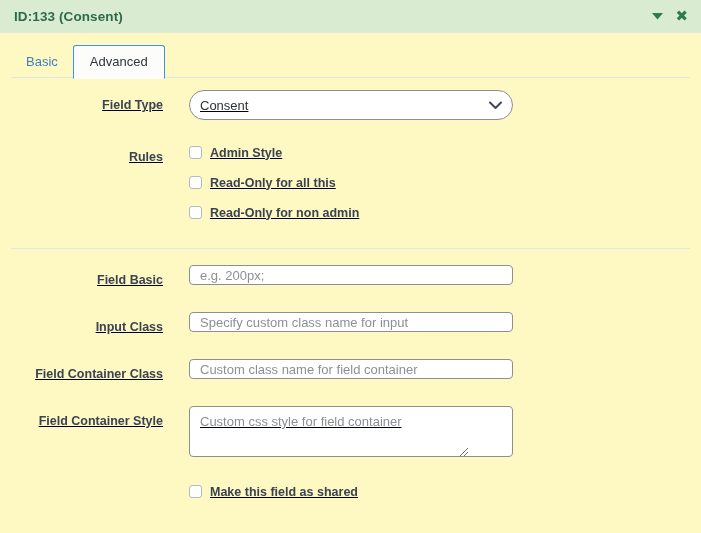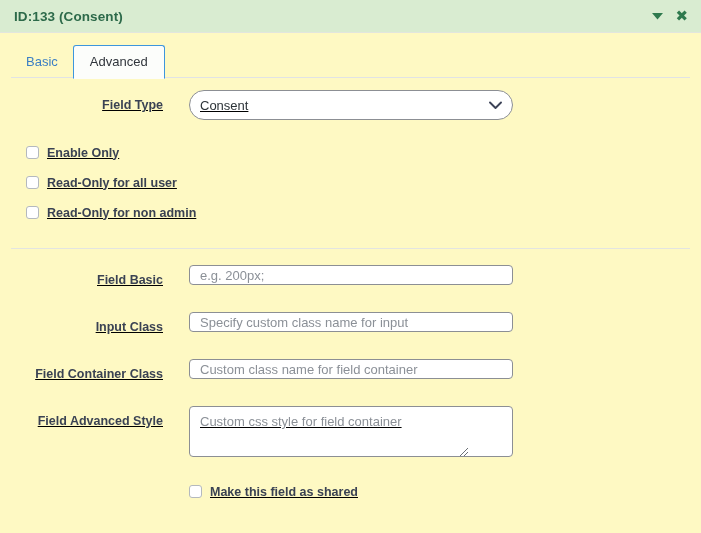--- a/index.html
+++ b/index.html
@@ -286,30 +286,31 @@
               <polyline points="1,1.5 6.5,7 12,1.5" fill="none" stroke="currentColor" stroke-width="1.9" stroke-linecap="round" stroke-linejoin="round"></polyline>
             </svg>
           </span>
         </div>
       </div>
     </div>
 
     <div class="gap-10"></div>
 
     <div class="row">
+      <div class="row-label">Rules</div>
       <div class="row-control">
 
         <div class="check-row">
           <span class="checkbox"></span>
-          <span class="check-label">Enable Only</span>
+          <span class="check-label">Admin Style</span>
         </div>
 
         <div class="check-row">
           <span class="checkbox"></span>
-          <span class="check-label">Read-Only for all user</span>
+          <span class="check-label">Read-Only for all this</span>
         </div>
 
         <div class="check-row">
           <span class="checkbox"></span>
           <span class="check-label">Read-Only for non admin</span>
         </div>
 
       </div>
     </div>
 
@@ -336,21 +337,21 @@
     <div class="row">
       <div class="row-label">Field Container Class</div>
       <div class="row-control">
         <input class="text-input" type="text" placeholder="Custom class name for field container" style="">
       </div>
     </div>
 
     <div class="gap-12"></div>
 
     <div class="row">
-      <div class="row-label">Field Advanced Style</div>
+      <div class="row-label">Field Container Style</div>
       <div class="row-control">
         <div class="textarea-wrap">
           <textarea class="text-area" placeholder="Custom css style for field container" style=""></textarea>
           <span class="resize-grip">
             <svg width="12" height="12" viewBox="0 0 12 12" aria-hidden="true">
               <line x1="11" y1="3" x2="3" y2="11" stroke="#6b7076" stroke-width="1"></line>
               <line x1="11" y1="7" x2="7" y2="11" stroke="#6b7076" stroke-width="1"></line>
             </svg>
           </span>
         </div>

